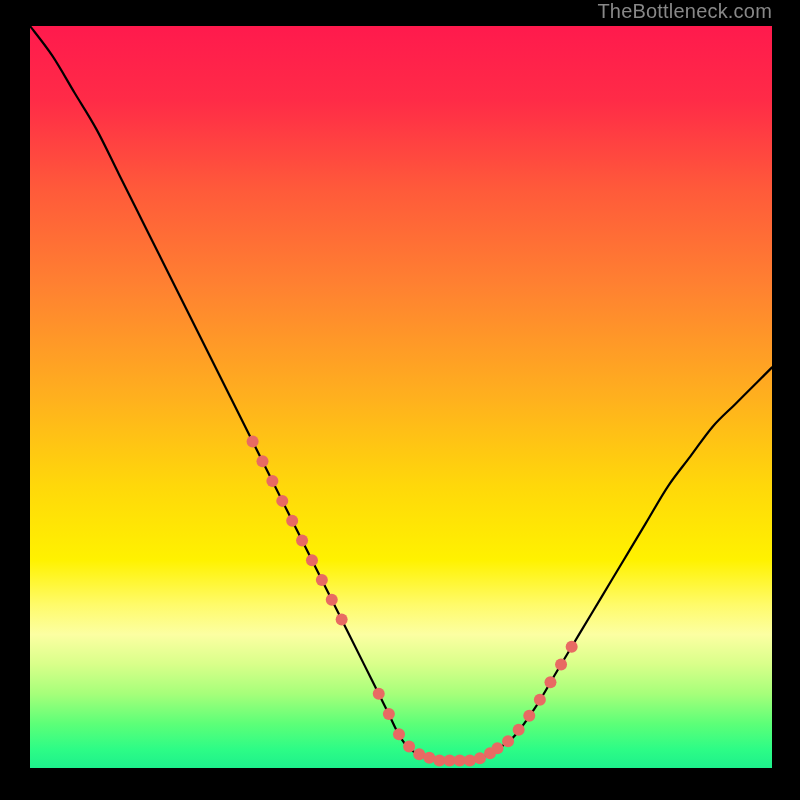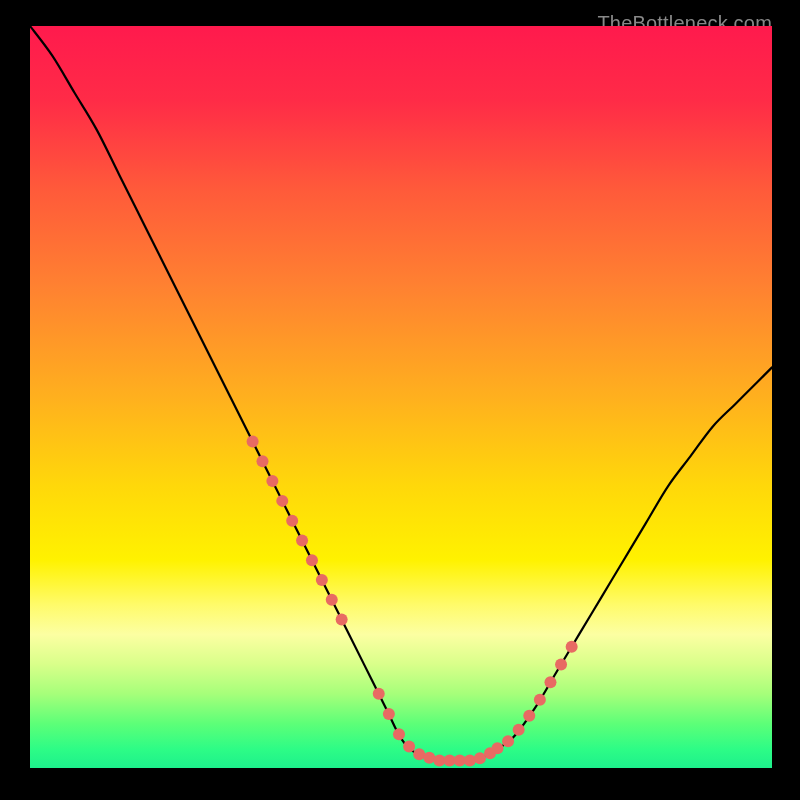--- a/index.html
+++ b/index.html
@@ -28,21 +28,21 @@
   .gradient {
     position: absolute;
     inset: 0;
   }
   .curve-svg {
     position: absolute;
     inset: 0;
   }
   .watermark {
     position: absolute;
-    top: 12px;
+    top: 0;
     right: 28px;
     color: #888;
     font-size: 20px;
     letter-spacing: 0.2px;
     font-weight: 400;
   }
 </style>
 </head>
 <body>
 

